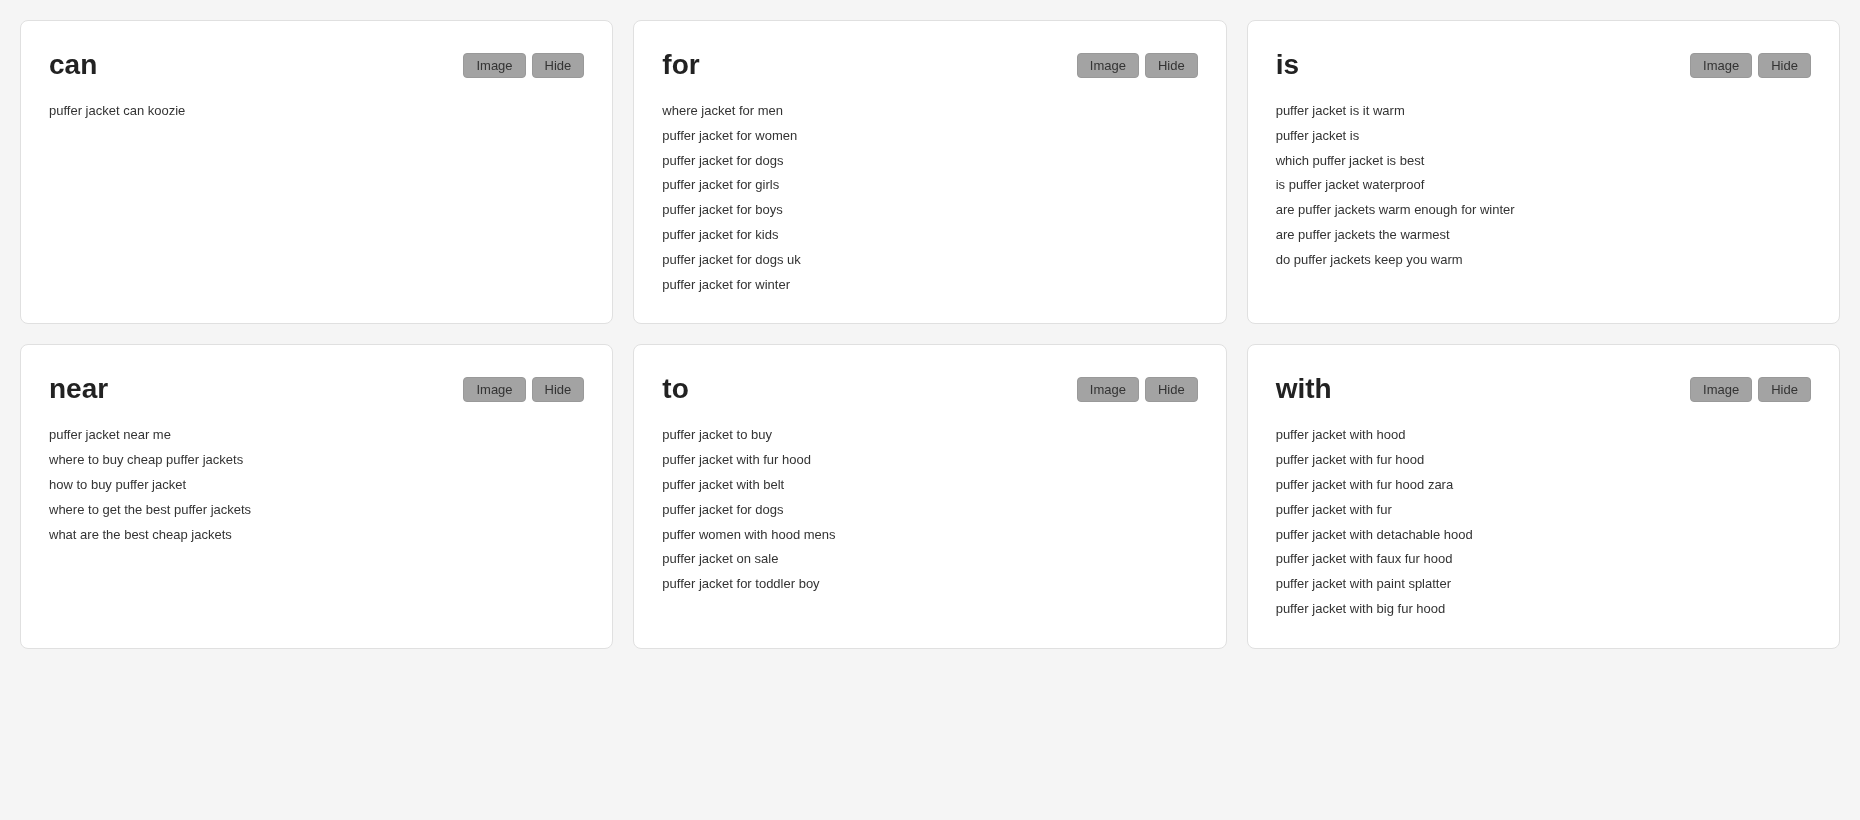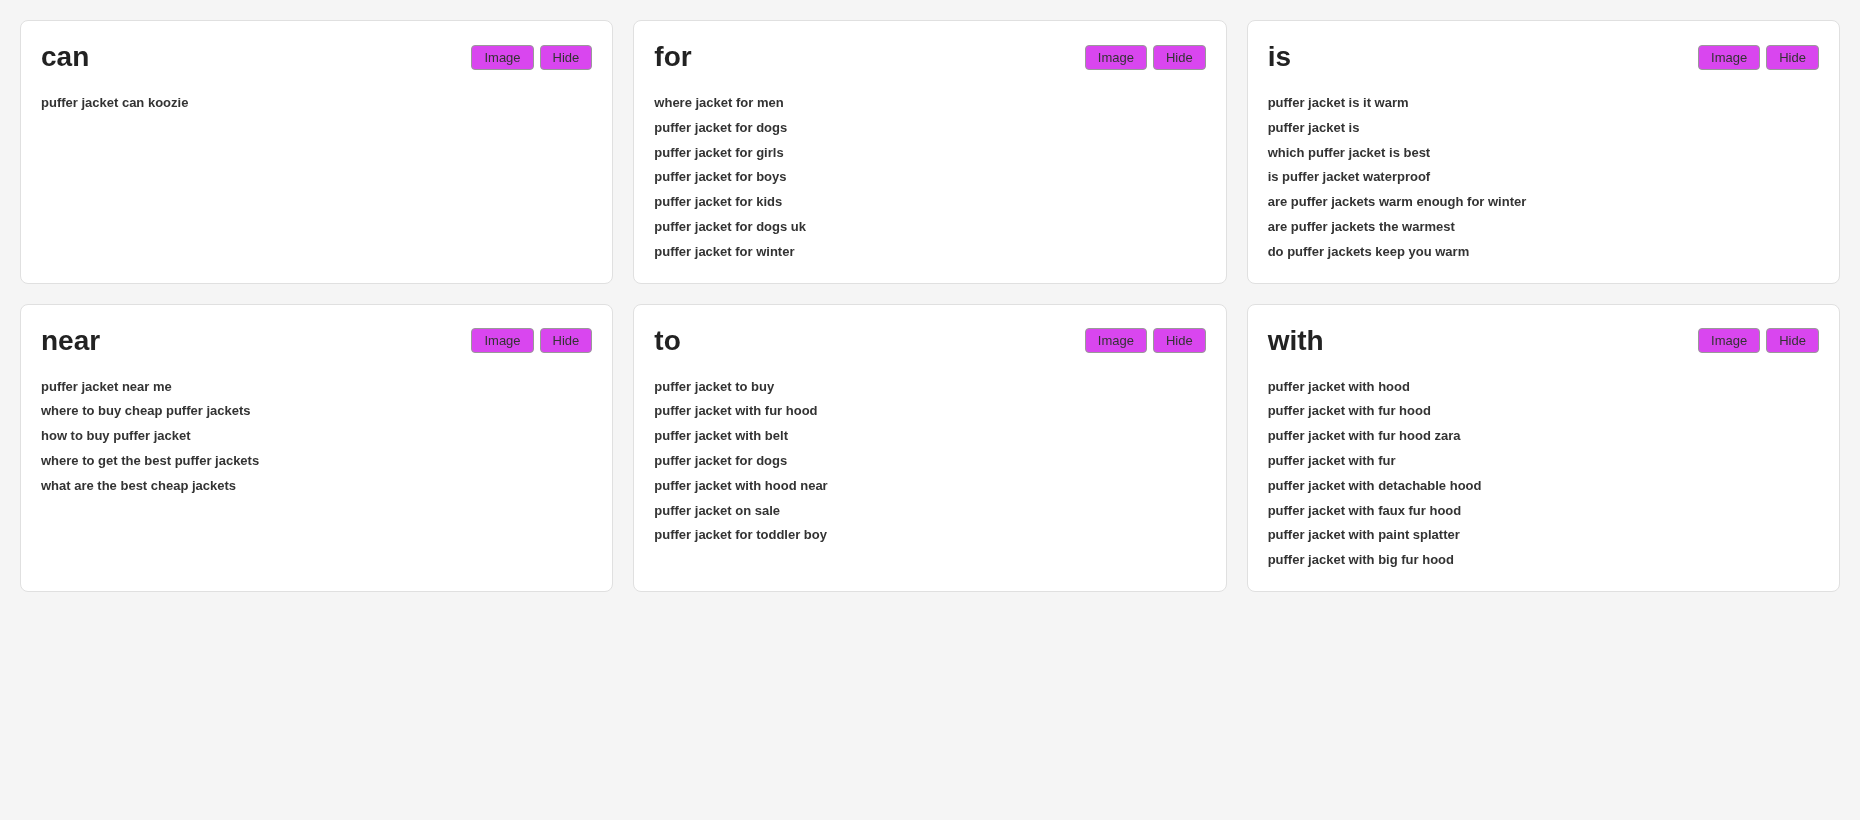--- a/index.html
+++ b/index.html
@@ -14,52 +14,51 @@
     }
     .grid {
       display: grid;
       grid-template-columns: repeat(3, 1fr);
       gap: 20px;
     }
     .card {
       background: #fff;
       border: 1px solid #e0e0e0;
       border-radius: 8px;
-      padding: 20px;
+      padding: 28px;
       min-height: 160px;
     }
     .card-header {
       display: flex;
       justify-content: space-between;
       align-items: center;
       margin-bottom: 20px;
     }
     .card-title {
       font-size: 28px;
       font-weight: bold;
       color: #222;
     }
     .card-buttons {
       display: flex;
       gap: 6px;
     }
     .btn {
       padding: 4px 12px;
       border: 1px solid #999;
-      background: #d946ef;
+      background: #a3a3a3;
       border-radius: 4px;
       font-size: 13px;
       cursor: pointer;
       color: #333;
     }
     .card-items {
       display: flex;
       flex-direction: column;
       gap: 4px;
-      font-weight: bold;
     }
     .card-item {
       font-size: 13px;
       color: #333;
       line-height: 1.6;
     }
   </style>
 </head>
 <body>
 
@@ -79,20 +78,21 @@
     <div class="card">
       <div class="card-header">
         <div class="card-title">for</div>
         <div class="card-buttons">
           <button class="btn">Image</button>
           <button class="btn">Hide</button>
         </div>
       </div>
       <div class="card-items">
         <div class="card-item">where jacket for men</div>
+        <div class="card-item">puffer jacket for women</div>
         <div class="card-item">puffer jacket for dogs</div>
         <div class="card-item">puffer jacket for girls</div>
         <div class="card-item">puffer jacket for boys</div>
         <div class="card-item">puffer jacket for kids</div>
         <div class="card-item">puffer jacket for dogs uk</div>
         <div class="card-item">puffer jacket for winter</div>
       </div>
     </div>
     <div class="card">
       <div class="card-header">
@@ -134,21 +134,21 @@
         <div class="card-buttons">
           <button class="btn">Image</button>
           <button class="btn">Hide</button>
         </div>
       </div>
       <div class="card-items">
         <div class="card-item">puffer jacket to buy</div>
         <div class="card-item">puffer jacket with fur hood</div>
         <div class="card-item">puffer jacket with belt</div>
         <div class="card-item">puffer jacket for dogs</div>
-        <div class="card-item">puffer jacket with hood near</div>
+        <div class="card-item">puffer women with hood mens</div>
         <div class="card-item">puffer jacket on sale</div>
         <div class="card-item">puffer jacket for toddler boy</div>
       </div>
     </div>
     <div class="card">
       <div class="card-header">
         <div class="card-title">with</div>
         <div class="card-buttons">
           <button class="btn">Image</button>
           <button class="btn">Hide</button>

